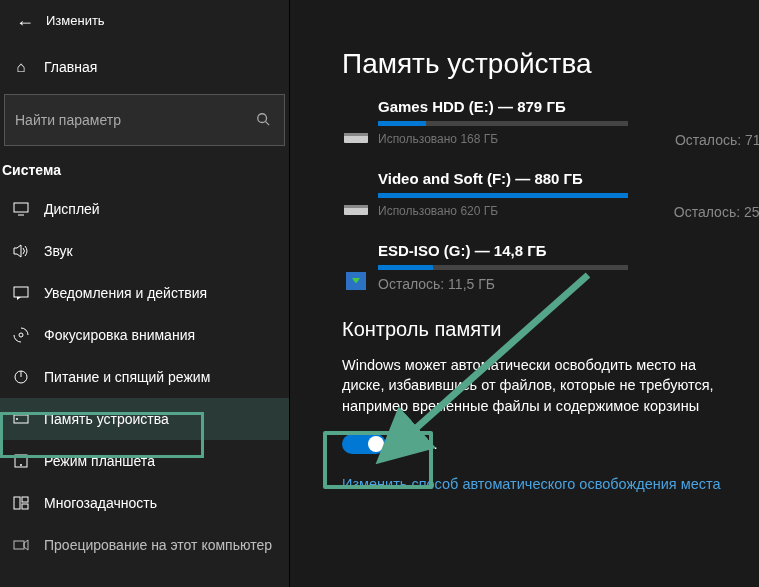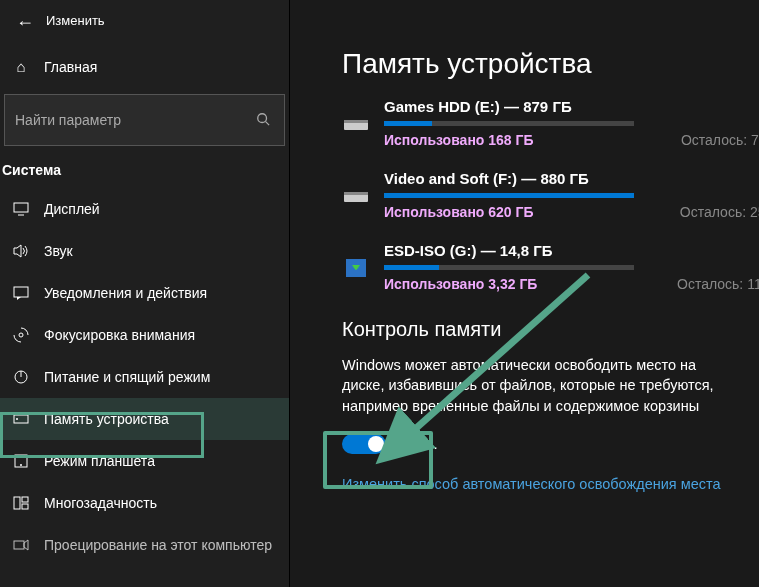--- a/index.html
+++ b/index.html
@@ -98,22 +98,22 @@
       position: relative;
       min-width: 0;
     }
     .page-title {
       font-size: 28px;
       font-weight: 300;
       margin-bottom: 18px;
     }
     .drive-row {
       display: flex;
-      align-items: center;
-      gap: 14px;
+      align-items: flex-end;
+      gap: 8px;
       margin-bottom: 22px;
     }
     .drive-icon {
       width: 28px;
       height: 22px;
       margin-top: 2px;
       display: inline-flex;
       align-items: center;
       justify-content: center;
     }
@@ -130,21 +130,21 @@
       position: absolute;
       left: 0; top: 0; bottom: 0;
       background: #0078d4;
     }
     .drive-stats {
       display: flex;
       gap: 30px;
       width: 410px;
       justify-content: space-between;
     }
-    .used { color: #f0abfc; font-size: 14px; font-weight: bold; }
+    .used { color: #737373; font-size: 12px; }
     .remaining { color: #888; font-size: 14px; white-space: nowrap; }
     .section-header {
       font-size: 20px;
       font-weight: 400;
       margin: 26px 0 14px;
     }
     .desc-text {
       font-size: 14.5px;
       line-height: 1.4;
       color: #fff;
@@ -351,21 +351,20 @@
           <polygon points="14,5 14,12 10,9 14,13 18,9 14,12" fill="#4c4"></polygon>
           <path d="M10 8 L14 13 L18 8" fill="#4c4"></path>
         </svg>
     </span>
     <div class="drive-info">
       <div class="drive-title">ESD-ISO (G:) — 14,8 ГБ</div>
       <div class="drive-bar">
           <div class="drive-bar-fill" style="width:22%"></div>
         </div>
       <div class="drive-stats">
-        <span class="used">Использовано 3,32 ГБ</span>
         <span class="remaining">Осталось: 11,5 ГБ</span>
       </div>
     </div>
   </div>
 
   <h2 class="section-header">Контроль памяти</h2>
   <p class="desc-text">Windows может автоматически освободить место на диске, избавившись от файлов, которые не требуются, например временные файлы и содержимое корзины</p>
 
   <div class="toggle-row">
     <div class="toggle">

